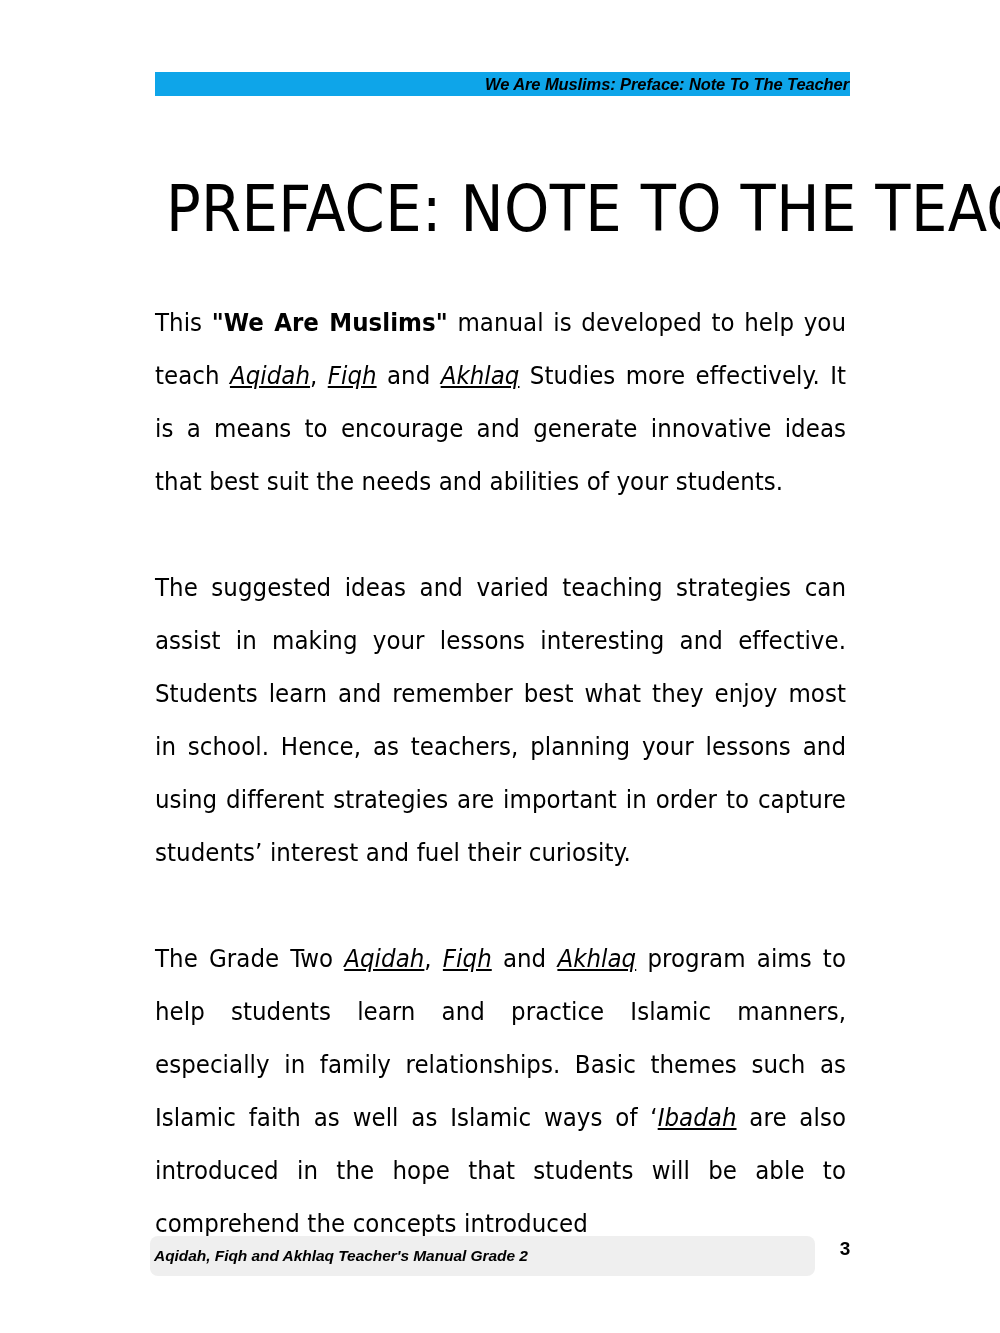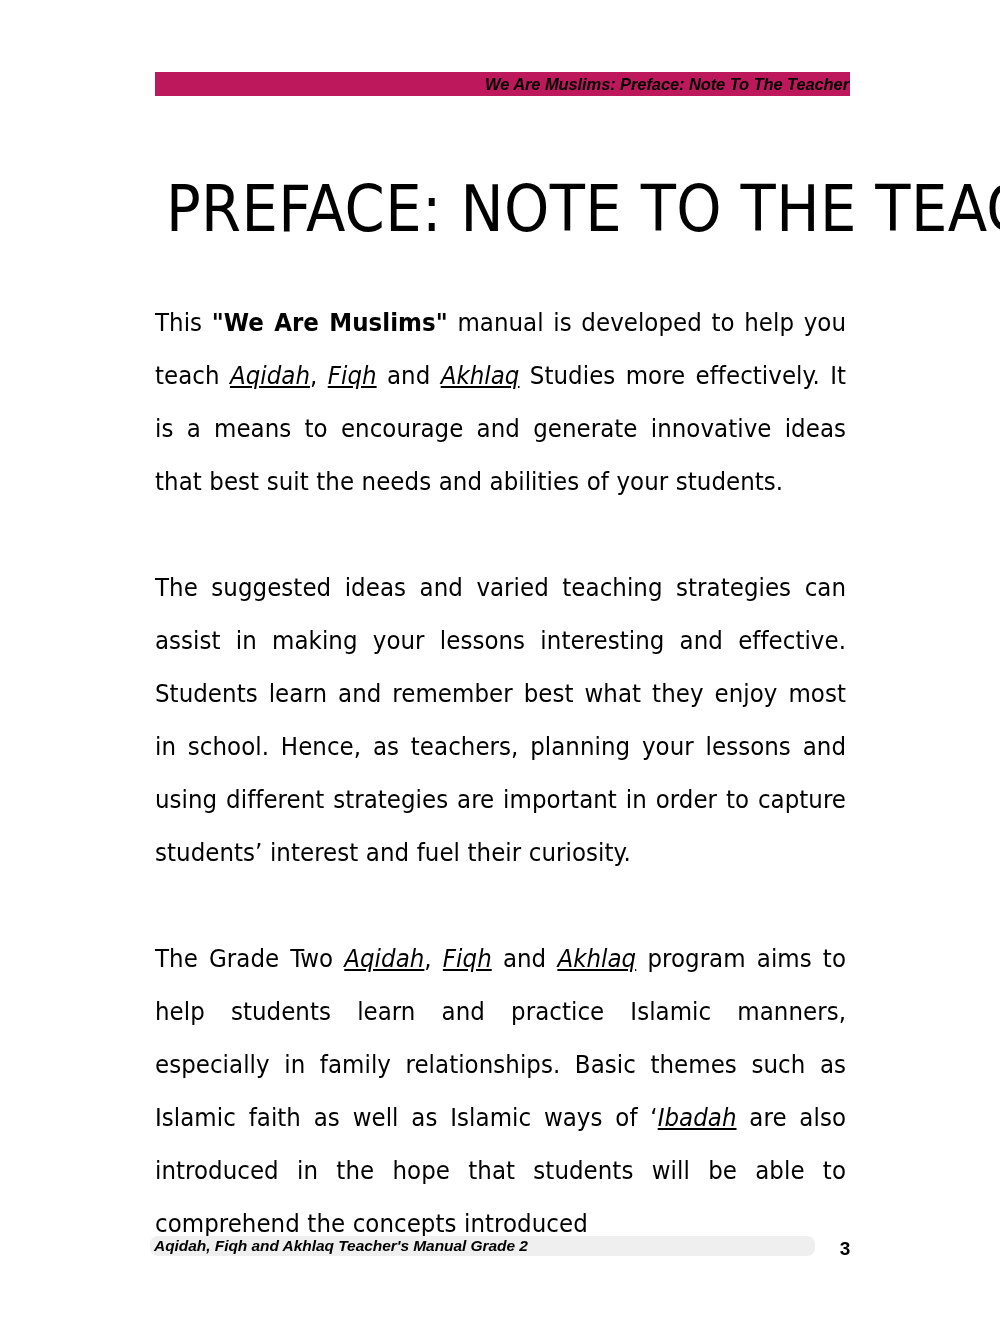--- a/index.html
+++ b/index.html
@@ -21,21 +21,21 @@
     background: #ffffff;
   }
 
   
   .header-band {
     position: absolute;
     left: 155px;
     top: 72px;
     width: 695px;
     height: 24px;
-    background: #be185d;
+    background: #0ea5e9;
     display: flex;
     align-items: center;
     justify-content: flex-end;
     box-sizing: border-box;
     padding-right: 1px;
   }
   .header-text {
     font-family: "Liberation Sans", sans-serif;
     font-size: 16.5px;
     font-weight: bold;
@@ -78,21 +78,21 @@
   .para:last-child { margin-bottom: 0; }
   .para .b  { font-weight: bold; }
   .para .i  { font-style: italic; text-decoration: underline; }
 
   
   .footer-band {
     position: absolute;
     left: 150px;
     top: 1236px;
     width: 665px;
-    height: 20px;
+    height: 40px;
     background: #efefef;
     display: flex;
     align-items: center;
     box-sizing: border-box;
     padding-left: 4px;
     border-radius: 8px;
   }
   .footer-text {
     font-family: "Liberation Sans", sans-serif;
     font-size: 15.5px;

